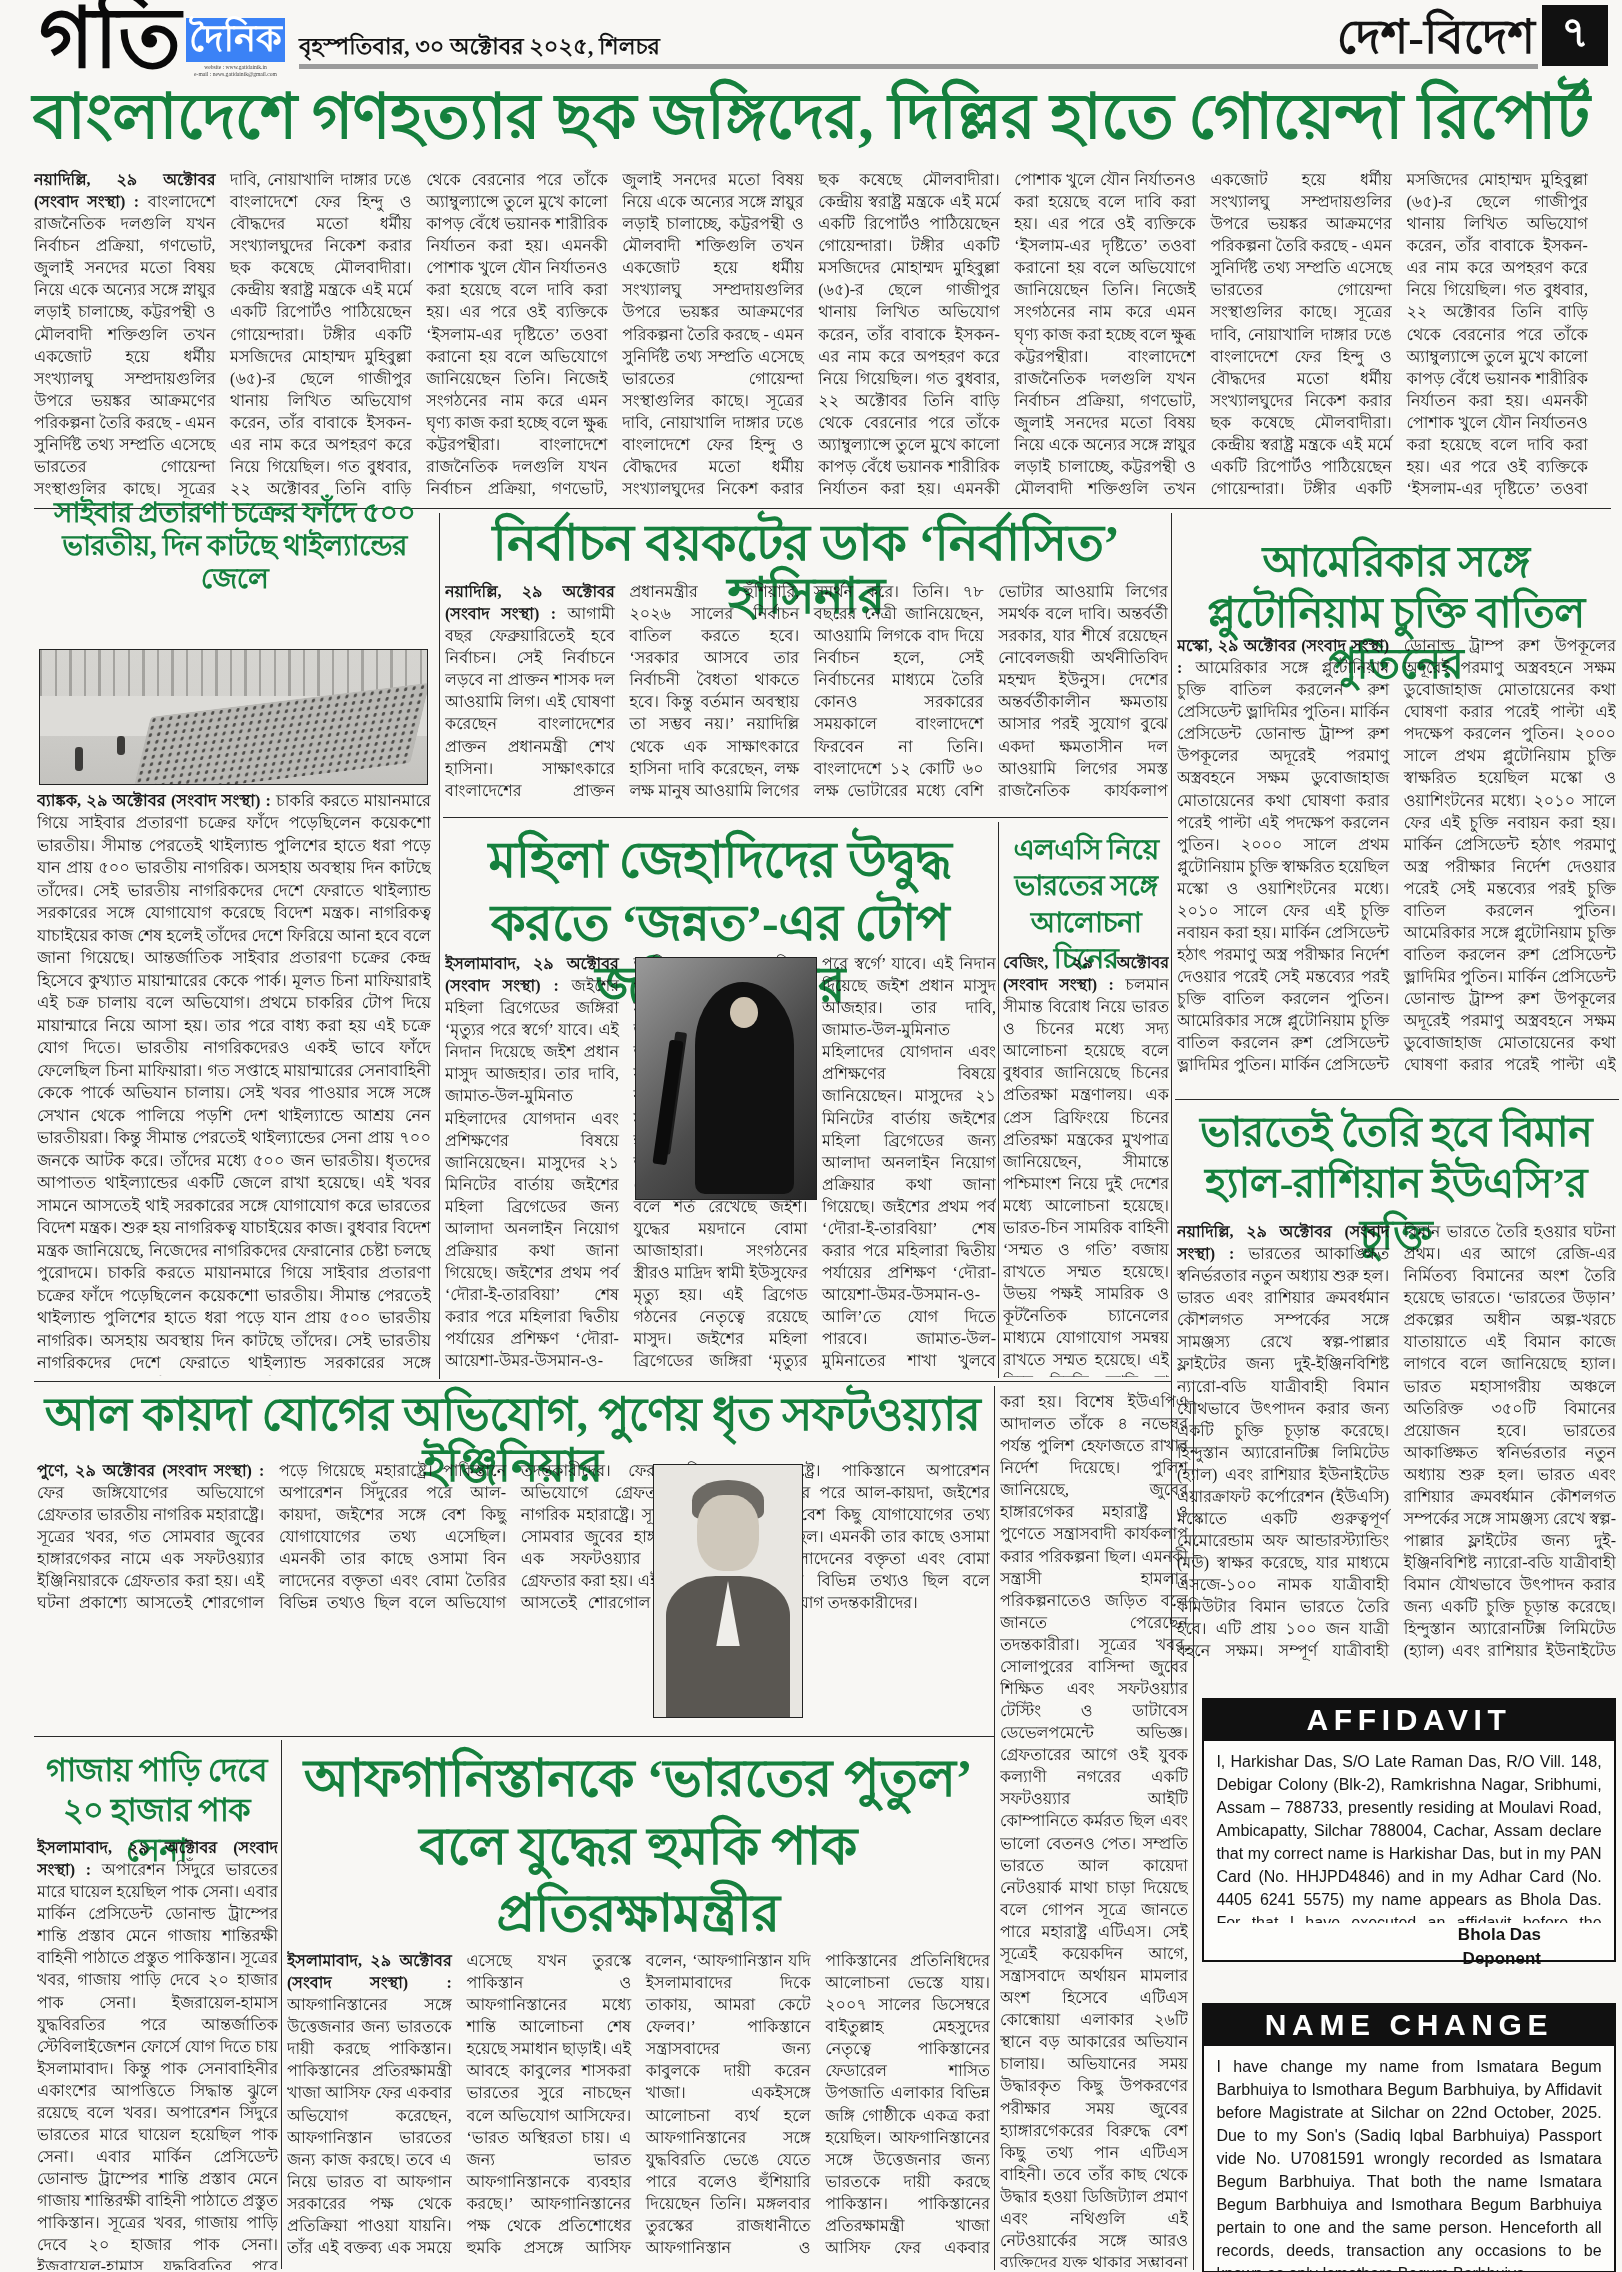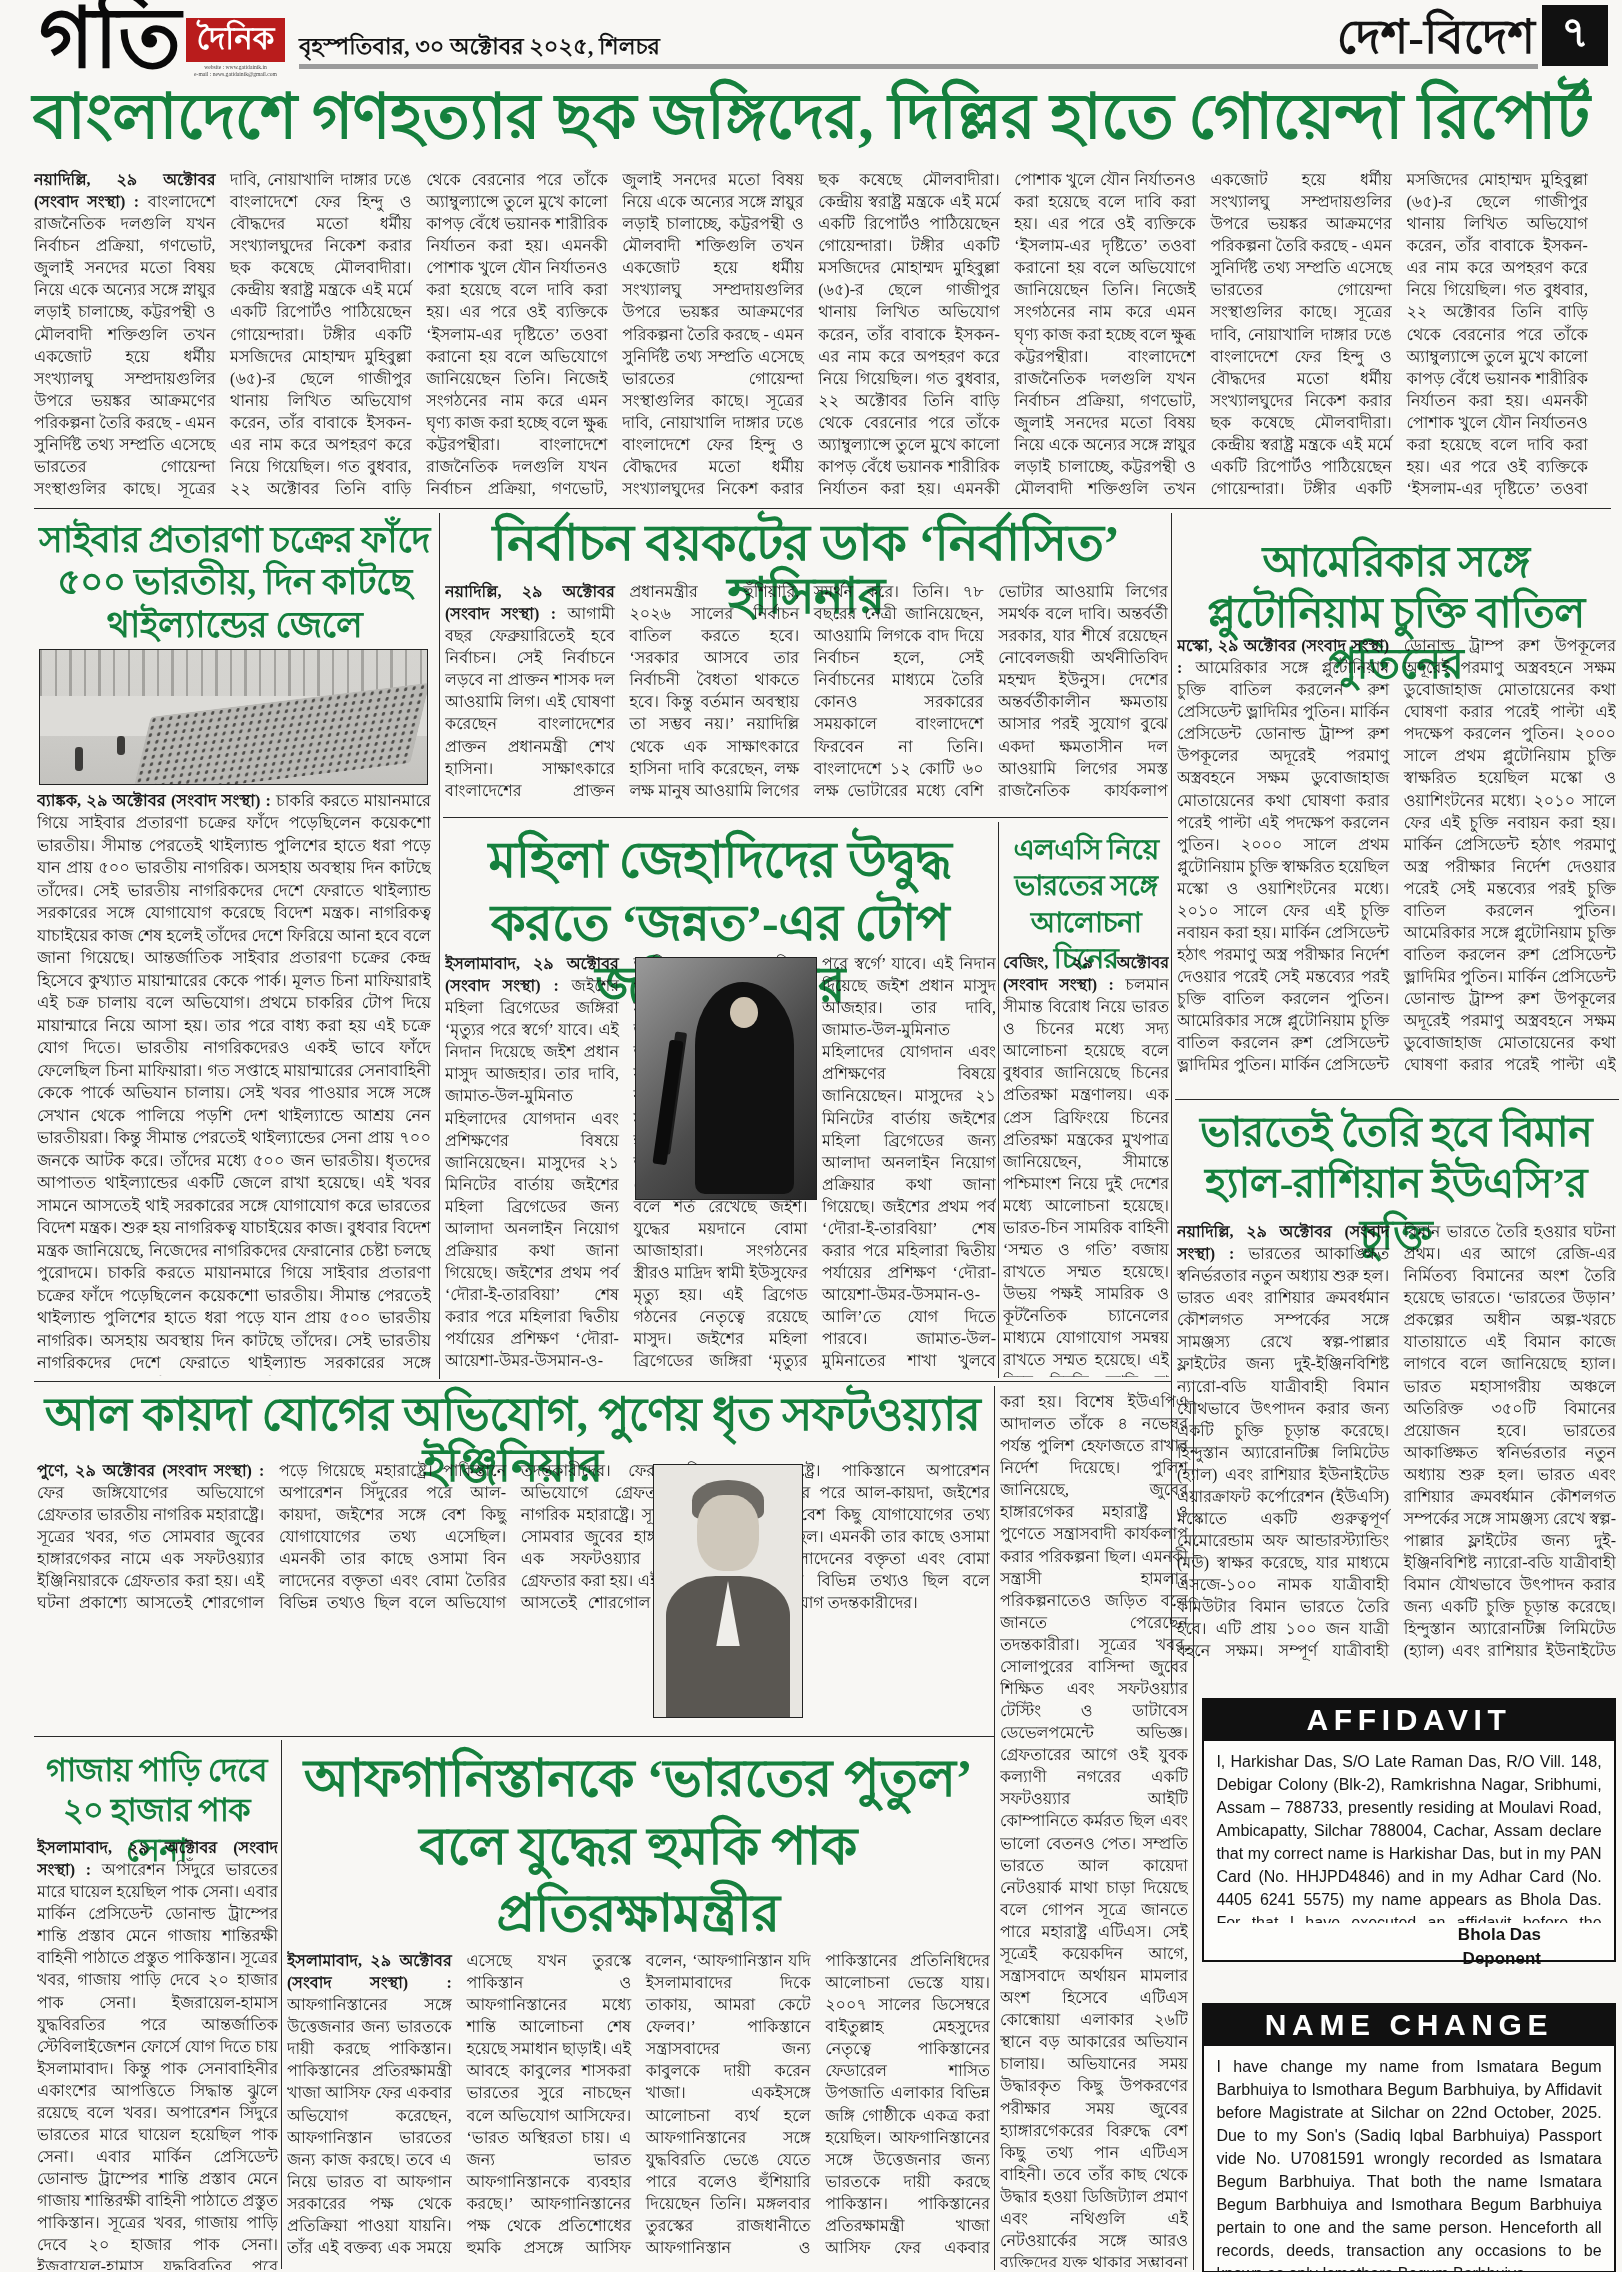--- a/index.html
+++ b/index.html
@@ -11,22 +11,22 @@
   .dateline{font-weight:700;}
   .vrule{background:#2a2a2a;width:1.1px;}
   .hrule{background:#2a2a2a;height:1.1px;}
   .grayrule{background:#9b9b9b;}
   .cols2{column-count:2;column-gap:14.6px;}
   .cols3{column-count:3;column-gap:14.6px;}
   .cols4{column-count:4;column-gap:14.6px;}
   .cols8{column-count:8;column-gap:14.6px;}
   
   #logo{font-size:84px;font-weight:700;line-height:1;color:#0a0a0a;}
-  #redbox{background:#b91c1c;color:#fff;display:flex;align-items:center;justify-content:center;
-          font-size:31px;font-weight:700;}
+  #redbox{background:#3b82f6;color:#fff;display:flex;align-items:center;justify-content:center;
+          font-size:37px;font-weight:700;}
   #tagline{font-size:7.3px;text-align:center;color:#333;}
   .webline{font-size:5.6px;color:#444;text-align:center;line-height:1.3;}
   #dateline-top{font-size:22.5px;font-weight:700;}
   #section-name{font-size:47px;font-weight:700;}
   #pagebox{background:#111;color:#fff;display:flex;align-items:center;justify-content:center;
            font-size:43px;font-weight:700;}
   
   .photo{border:1.7px solid #222;overflow:hidden;}
   #jail-photo{background:linear-gradient(180deg,#d9d8d4 0%,#cfceca 45%,#c4c3bf 100%);}
   #jail-balcony{position:absolute;left:0;top:0;width:100%;height:34%;
@@ -76,21 +76,21 @@
   <div class="abs headline" style="left:31px;top:83px;width:1560px;font-size:63px;line-height:1.08;">বাংলাদেশে গণহত্যার ছক জঙ্গিদের, দিল্লির হাতে গোয়েন্দা রিপোর্ট</div>
   <div class="abs body-text cols8" style="left:34px;top:169px;width:1554px;height:336px;font-size:16px;">
     <span class="dateline">নয়াদিল্লি, ২৯ অক্টোবর (সংবাদ সংস্থা) : </span>
     <span>বাংলাদেশে রাজনৈতিক দলগুলি যখন নির্বাচন প্রক্রিয়া, গণভোট, জুলাই সনদের মতো বিষয় নিয়ে একে অন্যের সঙ্গে স্নায়ুর লড়াই চালাচ্ছে, কট্টরপন্থী ও মৌলবাদী শক্তিগুলি তখন একজোট হয়ে ধর্মীয় সংখ্যালঘু সম্প্রদায়গুলির উপরে ভয়ঙ্কর আক্রমণের পরিকল্পনা তৈরি করছে - এমন সুনির্দিষ্ট তথ্য সম্প্রতি এসেছে ভারতের গোয়েন্দা সংস্থাগুলির কাছে। সূত্রের দাবি, নোয়াখালি দাঙ্গার ঢঙে বাংলাদেশে ফের হিন্দু ও বৌদ্ধদের মতো ধর্মীয় সংখ্যালঘুদের নিকেশ করার ছক কষেছে মৌলবাদীরা। কেন্দ্রীয় স্বরাষ্ট্র মন্ত্রকে এই মর্মে একটি রিপোর্টও পাঠিয়েছেন গোয়েন্দারা। টঙ্গীর একটি মসজিদের মোহাম্মদ মুহিবুল্লা (৬৫)-র ছেলে গাজীপুর থানায় লিখিত অভিযোগ করেন, তাঁর বাবাকে ইসকন-এর নাম করে অপহরণ করে নিয়ে গিয়েছিল। গত বুধবার, ২২ অক্টোবর তিনি বাড়ি থেকে বেরনোর পরে তাঁকে অ্যাম্বুল্যান্সে তুলে মুখে কালো কাপড় বেঁধে ভয়ানক শারীরিক নির্যাতন করা হয়। এমনকী পোশাক খুলে যৌন নির্যাতনও করা হয়েছে বলে দাবি করা হয়। এর পরে ওই ব্যক্তিকে ‘ইসলাম-এর দৃষ্টিতে’ তওবা করানো হয় বলে অভিযোগে জানিয়েছেন তিনি। নিজেই সংগঠনের নাম করে এমন ঘৃণ্য কাজ করা হচ্ছে বলে ক্ষুব্ধ কট্টরপন্থীরা। বাংলাদেশে রাজনৈতিক দলগুলি যখন নির্বাচন প্রক্রিয়া, গণভোট, জুলাই সনদের মতো বিষয় নিয়ে একে অন্যের সঙ্গে স্নায়ুর লড়াই চালাচ্ছে, কট্টরপন্থী ও মৌলবাদী শক্তিগুলি তখন একজোট হয়ে ধর্মীয় সংখ্যালঘু সম্প্রদায়গুলির উপরে ভয়ঙ্কর আক্রমণের পরিকল্পনা তৈরি করছে - এমন সুনির্দিষ্ট তথ্য সম্প্রতি এসেছে ভারতের গোয়েন্দা সংস্থাগুলির কাছে। সূত্রের দাবি, নোয়াখালি দাঙ্গার ঢঙে বাংলাদেশে ফের হিন্দু ও বৌদ্ধদের মতো ধর্মীয় সংখ্যালঘুদের নিকেশ করার ছক কষেছে মৌলবাদীরা। কেন্দ্রীয় স্বরাষ্ট্র মন্ত্রকে এই মর্মে একটি রিপোর্টও পাঠিয়েছেন গোয়েন্দারা। টঙ্গীর একটি মসজিদের মোহাম্মদ মুহিবুল্লা (৬৫)-র ছেলে গাজীপুর থানায় লিখিত অভিযোগ করেন, তাঁর বাবাকে ইসকন-এর নাম করে অপহরণ করে নিয়ে গিয়েছিল। গত বুধবার, ২২ অক্টোবর তিনি বাড়ি থেকে বেরনোর পরে তাঁকে অ্যাম্বুল্যান্সে তুলে মুখে কালো কাপড় বেঁধে ভয়ানক শারীরিক নির্যাতন করা হয়। এমনকী পোশাক খুলে যৌন নির্যাতনও করা হয়েছে বলে দাবি করা হয়। এর পরে ওই ব্যক্তিকে ‘ইসলাম-এর দৃষ্টিতে’ তওবা করানো হয় বলে অভিযোগে জানিয়েছেন তিনি। নিজেই সংগঠনের নাম করে এমন ঘৃণ্য কাজ করা হচ্ছে বলে ক্ষুব্ধ কট্টরপন্থীরা। বাংলাদেশে রাজনৈতিক দলগুলি যখন নির্বাচন প্রক্রিয়া, গণভোট, জুলাই সনদের মতো বিষয় নিয়ে একে অন্যের সঙ্গে স্নায়ুর লড়াই চালাচ্ছে, কট্টরপন্থী ও মৌলবাদী শক্তিগুলি তখন একজোট হয়ে ধর্মীয় সংখ্যালঘু সম্প্রদায়গুলির উপরে ভয়ঙ্কর আক্রমণের পরিকল্পনা তৈরি করছে - এমন সুনির্দিষ্ট তথ্য সম্প্রতি এসেছে ভারতের গোয়েন্দা সংস্থাগুলির কাছে। সূত্রের দাবি, নোয়াখালি দাঙ্গার ঢঙে বাংলাদেশে ফের হিন্দু ও বৌদ্ধদের মতো ধর্মীয় সংখ্যালঘুদের নিকেশ করার ছক কষেছে মৌলবাদীরা। কেন্দ্রীয় স্বরাষ্ট্র মন্ত্রকে এই মর্মে একটি রিপোর্টও পাঠিয়েছেন গোয়েন্দারা। টঙ্গীর একটি মসজিদের মোহাম্মদ মুহিবুল্লা (৬৫)-র ছেলে গাজীপুর থানায় লিখিত অভিযোগ করেন, তাঁর বাবাকে ইসকন-এর নাম করে অপহরণ করে নিয়ে গিয়েছিল। গত বুধবার, ২২ অক্টোবর তিনি বাড়ি থেকে বেরনোর পরে তাঁকে অ্যাম্বুল্যান্সে তুলে মুখে কালো কাপড় বেঁধে ভয়ানক শারীরিক নির্যাতন করা হয়। এমনকী পোশাক খুলে যৌন নির্যাতনও করা হয়েছে বলে দাবি করা হয়। এর পরে ওই ব্যক্তিকে ‘ইসলাম-এর দৃষ্টিতে’ তওবা করানো হয় বলে অভিযোগে জানিয়েছেন তিনি। নিজেই সংগঠনের নাম করে এমন ঘৃণ্য কাজ করা হচ্ছে বলে ক্ষুব্ধ কট্টরপন্থীরা।</span>
   </div>
 
   <div class="abs hrule" style="left:34px;top:508px;width:1577px;"></div>
   <div class="abs vrule" style="left:439px;top:513px;height:866px;"></div>
   <div class="abs vrule" style="left:1171px;top:513px;height:1174px;"></div>
 
-  <div class="abs headline" style="left:35px;top:519px;width:399px;font-size:36px;line-height:1.18;">সাইবার প্রতারণা চক্রের ফাঁদে ৫০০ ভারতীয়, দিন কাটছে থাইল্যান্ডের জেলে</div>
+  <div class="abs headline" style="left:35px;top:496px;width:399px;font-size:28px;line-height:1.18;">সাইবার প্রতারণা চক্রের ফাঁদে ৫০০ ভারতীয়, দিন কাটছে থাইল্যান্ডের জেলে</div>
   <div class="abs photo" style="left:39px;top:649px;width:387px;height:134px;" id="jail-photo">
     <div id="jail-balcony"></div>
     <div id="jail-wall"></div>
     <div id="jail-crowd"></div>
     <div class="jail-figure" style="left:9%;bottom:10%;"></div>
     <div class="jail-figure" style="left:20%;bottom:22%;height:19px;"></div>
   </div>
   <div class="abs body-text" style="left:37px;top:790px;width:394px;height:586px;font-size:16.3px;">
     <span class="dateline">ব্যাঙ্কক, ২৯ অক্টোবর (সংবাদ সংস্থা) : </span>
     <span>চাকরি করতে মায়ানমারে গিয়ে সাইবার প্রতারণা চক্রের ফাঁদে পড়েছিলেন কয়েকশো ভারতীয়। সীমান্ত পেরতেই থাইল্যান্ড পুলিশের হাতে ধরা পড়ে যান প্রায় ৫০০ ভারতীয় নাগরিক। অসহায় অবস্থায় দিন কাটছে তাঁদের। সেই ভারতীয় নাগরিকদের দেশে ফেরাতে থাইল্যান্ড সরকারের সঙ্গে যোগাযোগ করেছে বিদেশ মন্ত্রক। নাগরিকত্ব যাচাইয়ের কাজ শেষ হলেই তাঁদের দেশে ফিরিয়ে আনা হবে বলে জানা গিয়েছে। আন্তর্জাতিক সাইবার প্রতারণা চক্রের কেন্দ্র হিসেবে কুখ্যাত মায়ান্মারের কেকে পার্ক। মূলত চিনা মাফিয়ারাই এই চক্র চালায় বলে অভিযোগ। প্রথমে চাকরির টোপ দিয়ে মায়ান্মারে নিয়ে আসা হয়। তার পরে বাধ্য করা হয় এই চক্রে যোগ দিতে। ভারতীয় নাগরিকদেরও একই ভাবে ফাঁদে ফেলেছিল চিনা মাফিয়ারা। গত সপ্তাহে মায়ান্মারের সেনাবাহিনী কেকে পার্কে অভিযান চালায়। সেই খবর পাওয়ার সঙ্গে সঙ্গে সেখান থেকে পালিয়ে পড়শি দেশ থাইল্যান্ডে আশ্রয় নেন ভারতীয়রা। কিন্তু সীমান্ত পেরতেই থাইল্যান্ডের সেনা প্রায় ৭০০ জনকে আটক করে। তাঁদের মধ্যে ৫০০ জন ভারতীয়। ধৃতদের আপাতত থাইল্যান্ডের একটি জেলে রাখা হয়েছে। এই খবর সামনে আসতেই থাই সরকারের সঙ্গে যোগাযোগ করে ভারতের বিদেশ মন্ত্রক। শুরু হয় নাগরিকত্ব যাচাইয়ের কাজ। বুধবার বিদেশ মন্ত্রক জানিয়েছে, নিজেদের নাগরিকদের ফেরানোর চেষ্টা চলছে পুরোদমে। চাকরি করতে মায়ানমারে গিয়ে সাইবার প্রতারণা চক্রের ফাঁদে পড়েছিলেন কয়েকশো ভারতীয়। সীমান্ত পেরতেই থাইল্যান্ড পুলিশের হাতে ধরা পড়ে যান প্রায় ৫০০ ভারতীয় নাগরিক। অসহায় অবস্থায় দিন কাটছে তাঁদের। সেই ভারতীয় নাগরিকদের দেশে ফেরাতে থাইল্যান্ড সরকারের সঙ্গে যোগাযোগ করেছে বিদেশ মন্ত্রক। নাগরিকত্ব যাচাইয়ের কাজ শেষ হলেই তাঁদের দেশে ফিরিয়ে আনা হবে বলে জানা গিয়েছে। আন্তর্জাতিক সাইবার প্রতারণা চক্রের কেন্দ্র হিসেবে কুখ্যাত মায়ান্মারের কেকে পার্ক। মূলত চিনা মাফিয়ারাই এই চক্র চালায় বলে অভিযোগ। প্রথমে চাকরির টোপ দিয়ে মায়ান্মারে নিয়ে আসা হয়। তার পরে বাধ্য করা হয় এই চক্রে যোগ দিতে। ভারতীয় নাগরিকদেরও একই ভাবে ফাঁদে ফেলেছিল চিনা মাফিয়ারা। গত সপ্তাহে মায়ান্মারের সেনাবাহিনী কেকে পার্কে অভিযান চালায়। সেই খবর পাওয়ার সঙ্গে সঙ্গে সেখান থেকে পালিয়ে পড়শি দেশ থাইল্যান্ডে আশ্রয় নেন ভারতীয়রা। কিন্তু সীমান্ত পেরতেই থাইল্যান্ডের সেনা প্রায় ৭০০ জনকে আটক করে। তাঁদের মধ্যে ৫০০ জন ভারতীয়। ধৃতদের আপাতত থাইল্যান্ডের একটি জেলে রাখা হয়েছে। এই খবর সামনে আসতেই থাই সরকারের সঙ্গে যোগাযোগ করে ভারতের বিদেশ মন্ত্রক। শুরু হয় নাগরিকত্ব যাচাইয়ের কাজ। বুধবার বিদেশ মন্ত্রক জানিয়েছে, নিজেদের নাগরিকদের ফেরানোর চেষ্টা চলছে পুরোদমে।</span>

